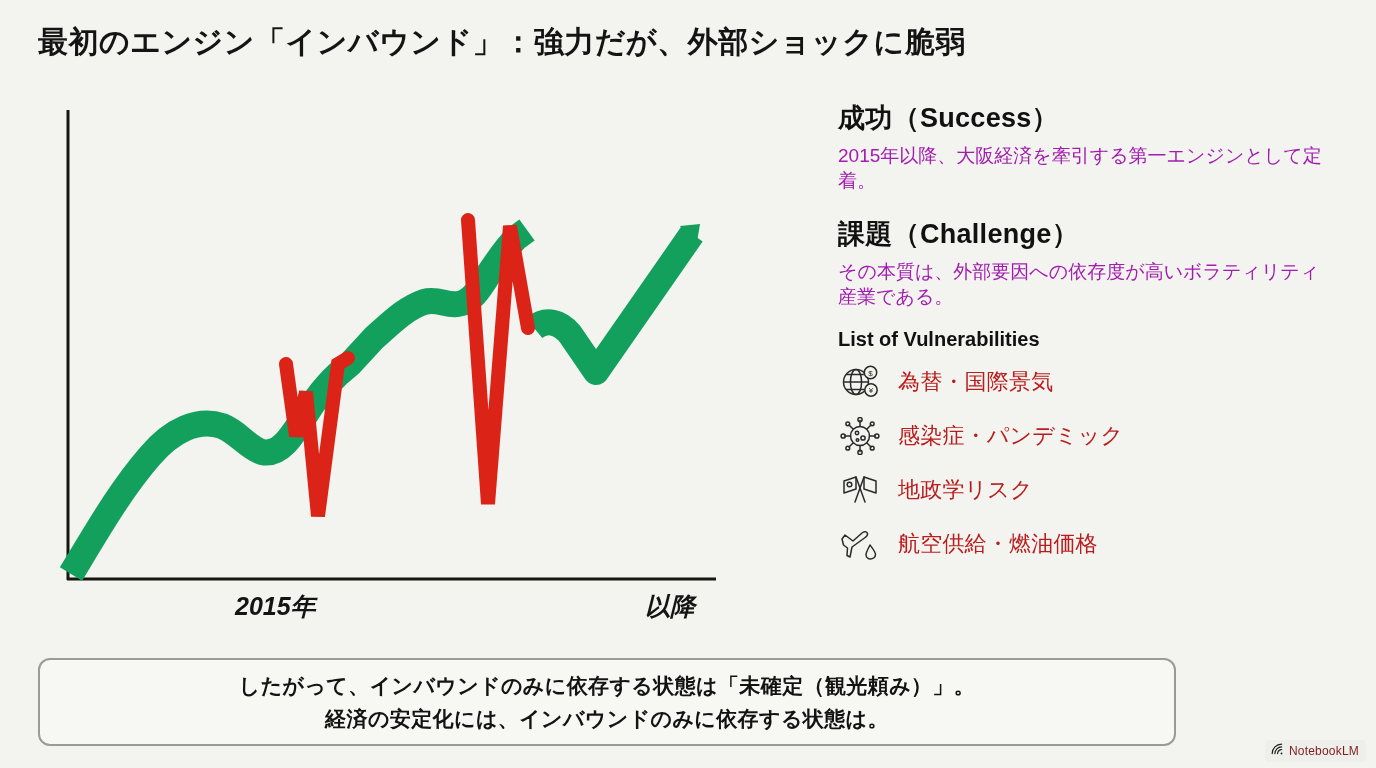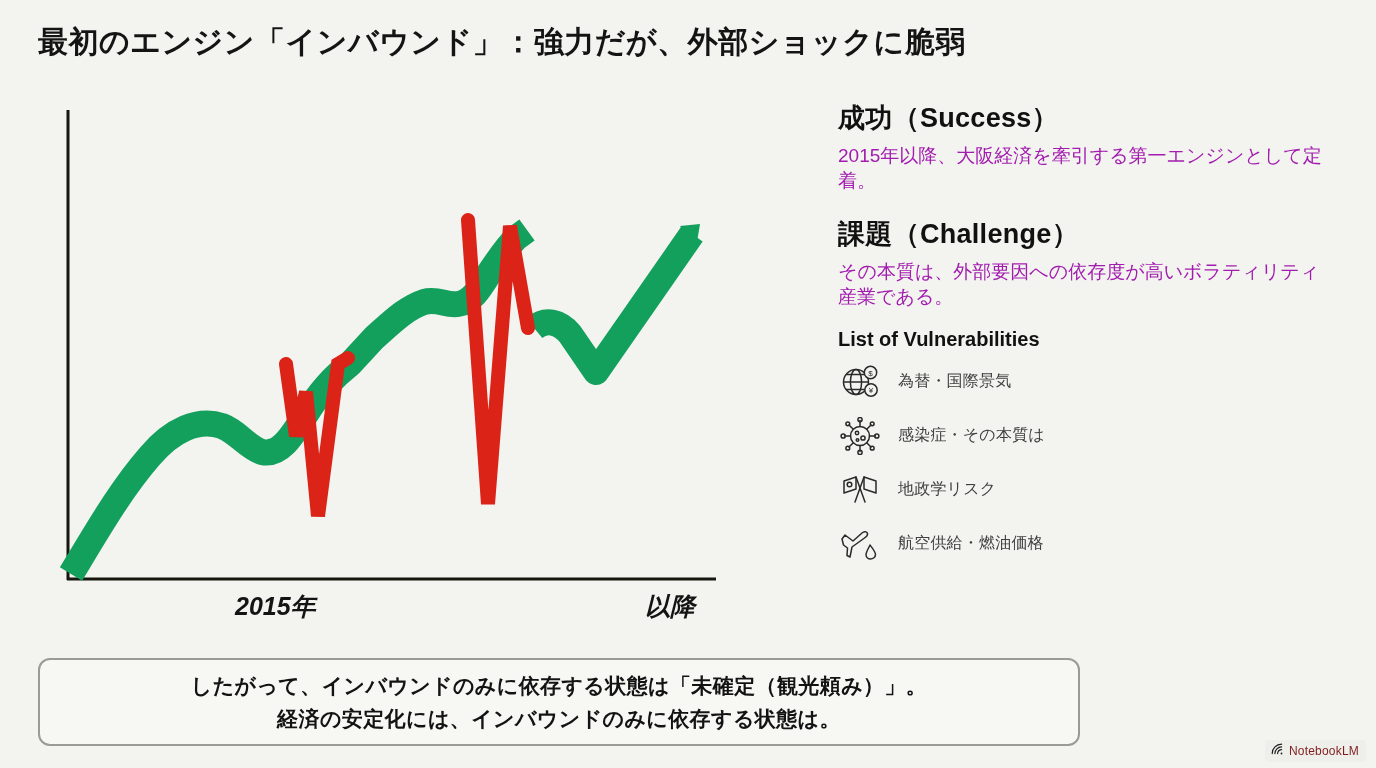--- a/index.html
+++ b/index.html
@@ -98,31 +98,31 @@
   }
   .vuln-icon {
     width: 44px;
     height: 42px;
     flex: 0 0 44px;
     display: flex;
     align-items: center;
     justify-content: center;
   }
   .vuln-label {
-    font-size: 16px;
-    color: #404040;
+    font-size: 22px;
+    color: #b91c1c;
     letter-spacing: 0.2px;
   }
 
   
   .callout {
     position: absolute;
     left: 38px;
     top: 658px;
-    width: 1042px;
+    width: 1138px;
     height: 88px;
     box-sizing: border-box;
     border: 2px solid #9a9a96;
     border-radius: 12px;
     background: #f7f7f4;
     display: flex;
     flex-direction: column;
     align-items: center;
     justify-content: center;
     gap: 5px;
@@ -252,21 +252,21 @@
               <line x1="13.3" y1="25.7" x2="9" y2="30"></line>
                 <circle cx="7.8" cy="31.2" r="1.9"></circle>
               <line x1="26.7" y1="25.7" x2="31" y2="30"></line>
                 <circle cx="32.2" cy="31.2" r="1.9"></circle>
             </g>
             <circle cx="17" cy="16" r="1.7"></circle>
             <circle cx="23" cy="21" r="2.1"></circle>
             <circle cx="17.5" cy="23" r="1.3"></circle>
           </svg>
         </span>
-        <span class="vuln-label">感染症・その本質は</span>
+        <span class="vuln-label">感染症・パンデミック</span>
       </li>
 
       <li class="vuln-item">
         <span class="vuln-icon">
           <svg width="40" height="38" viewBox="0 0 40 38" fill="none" stroke="#2a2a2a" stroke-width="1.5" stroke-linejoin="round">
             <path d="M4 10 L16 6 L16 18 L4 22 Z"></path>
             <circle cx="9.5" cy="13.5" r="2.3"></circle>
             <path d="M36 10 L24 6 L24 18 L36 22 Z"></path>
             <line x1="16" y1="6" x2="25" y2="31" stroke-linecap="round"></line>
             <line x1="24" y1="6" x2="15" y2="31" stroke-linecap="round"></line>

